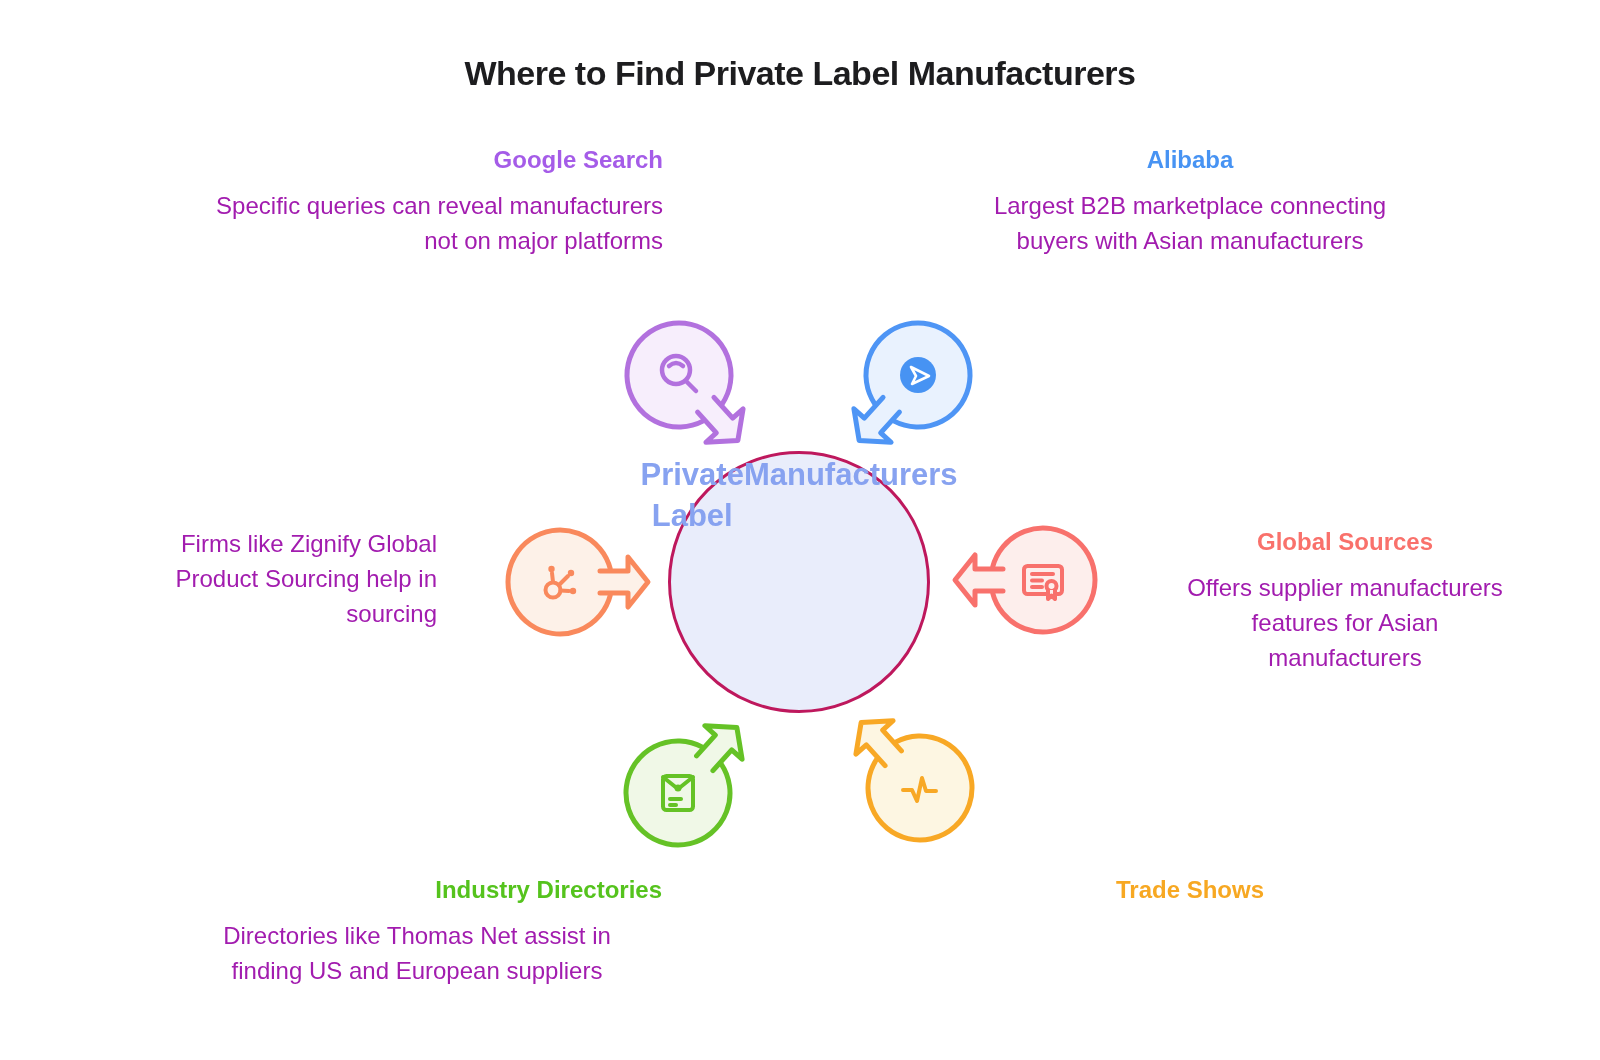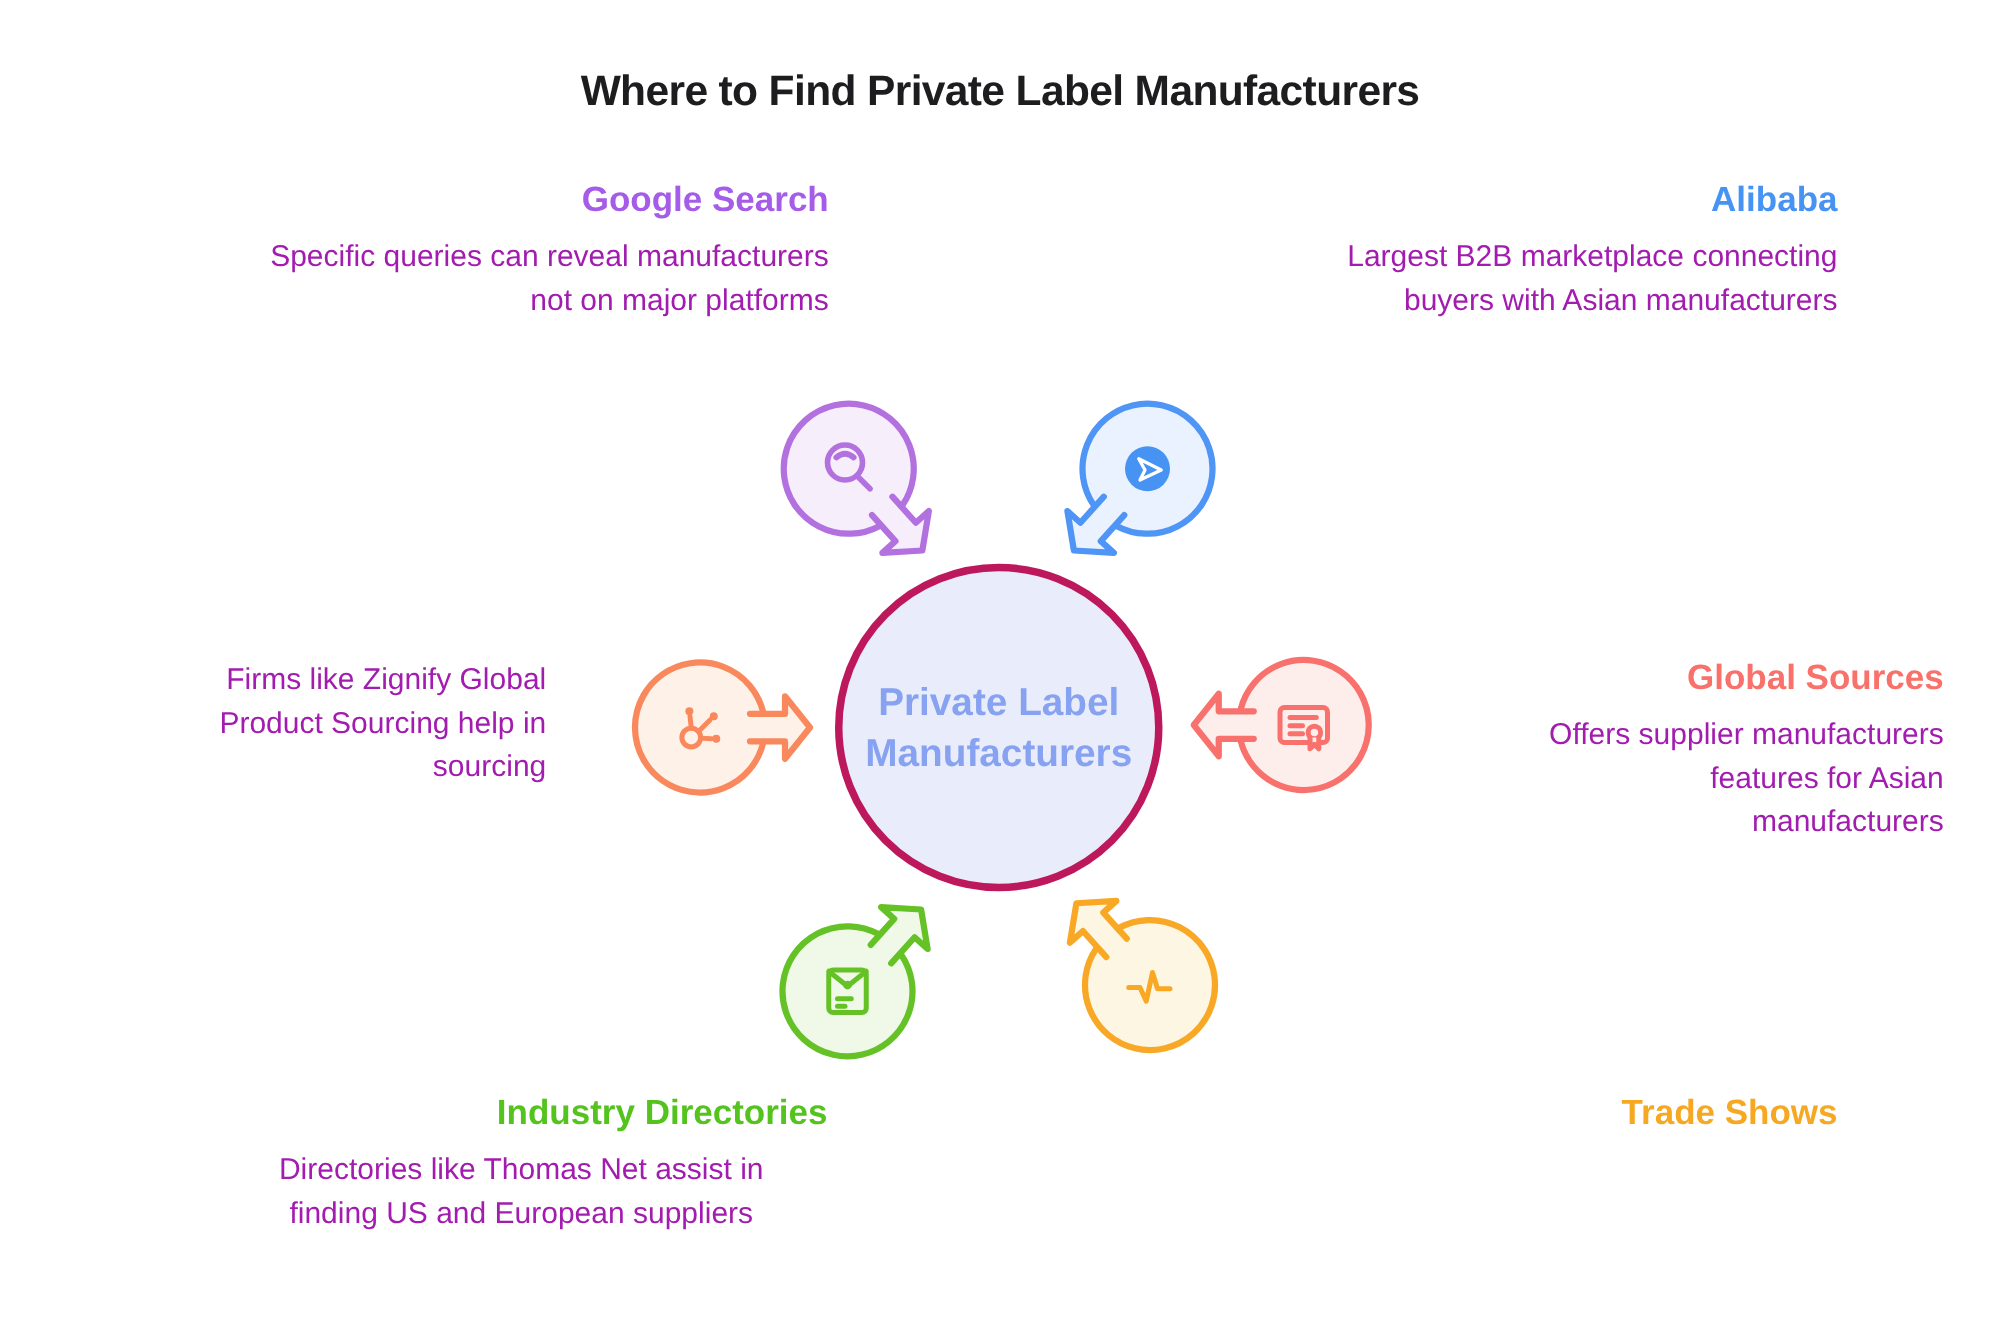--- a/index.html
+++ b/index.html
@@ -6,31 +6,31 @@
   .stage{
     position:relative;width:1600px;height:1060px;background:#ffffff;overflow:hidden;
     font-family:"Liberation Sans", sans-serif;
     margin-top:44px;
   }
   .title{
     position:absolute;left:0;right:0;top:10px;text-align:center;
     font-size:34px;font-weight:700;color:#1d1d1f;letter-spacing:-0.5px;
   }
   .block{position:absolute;}
-  .block h2{margin:0 0 12px 0;font-size:28px;font-weight:700;line-height:32px;}
+  .block h2{margin:0 0 12px 0;font-size:24px;font-weight:700;line-height:32px;}
   .block .desc{font-size:24px;line-height:35px;color:#a21caf;white-space:nowrap;}
   .align-right{text-align:right;}
-  .align-left{text-align:right;}
+  .align-left{text-align:center;}
   .align-center-desc .desc{text-align:center;}
   .c-purple{color:#a55ce8;} .c-blue{color:#4793f3;} .c-orange{color:#f98a5c;}
   .c-red{color:#f9716b;} .c-green{color:#55c31d;} .c-yellow{color:#f7a822;}
   .center-circle{
     position:absolute;left:668px;top:407px;width:262px;height:262px;
-    box-sizing:border-box;border:6px solid #be185d;border-radius:50%;
-    background:#e9edfb;display:flex;flex-direction:column;justify-content:center;
+    box-sizing:border-box;border:3px solid #be185d;border-radius:50%;
+    background:#e9edfb;display:flex;flex-direction:row;justify-content:center;
     text-align:center;color:#87a2f0;font-size:31px;font-weight:700;line-height:41px;
   }
   .sat{position:absolute;width:240px;height:240px;}
 </style>
 </head>
 <body>
 
 <div class="stage">
 
   <div class="title">Where to Find Private Label Manufacturers</div>

